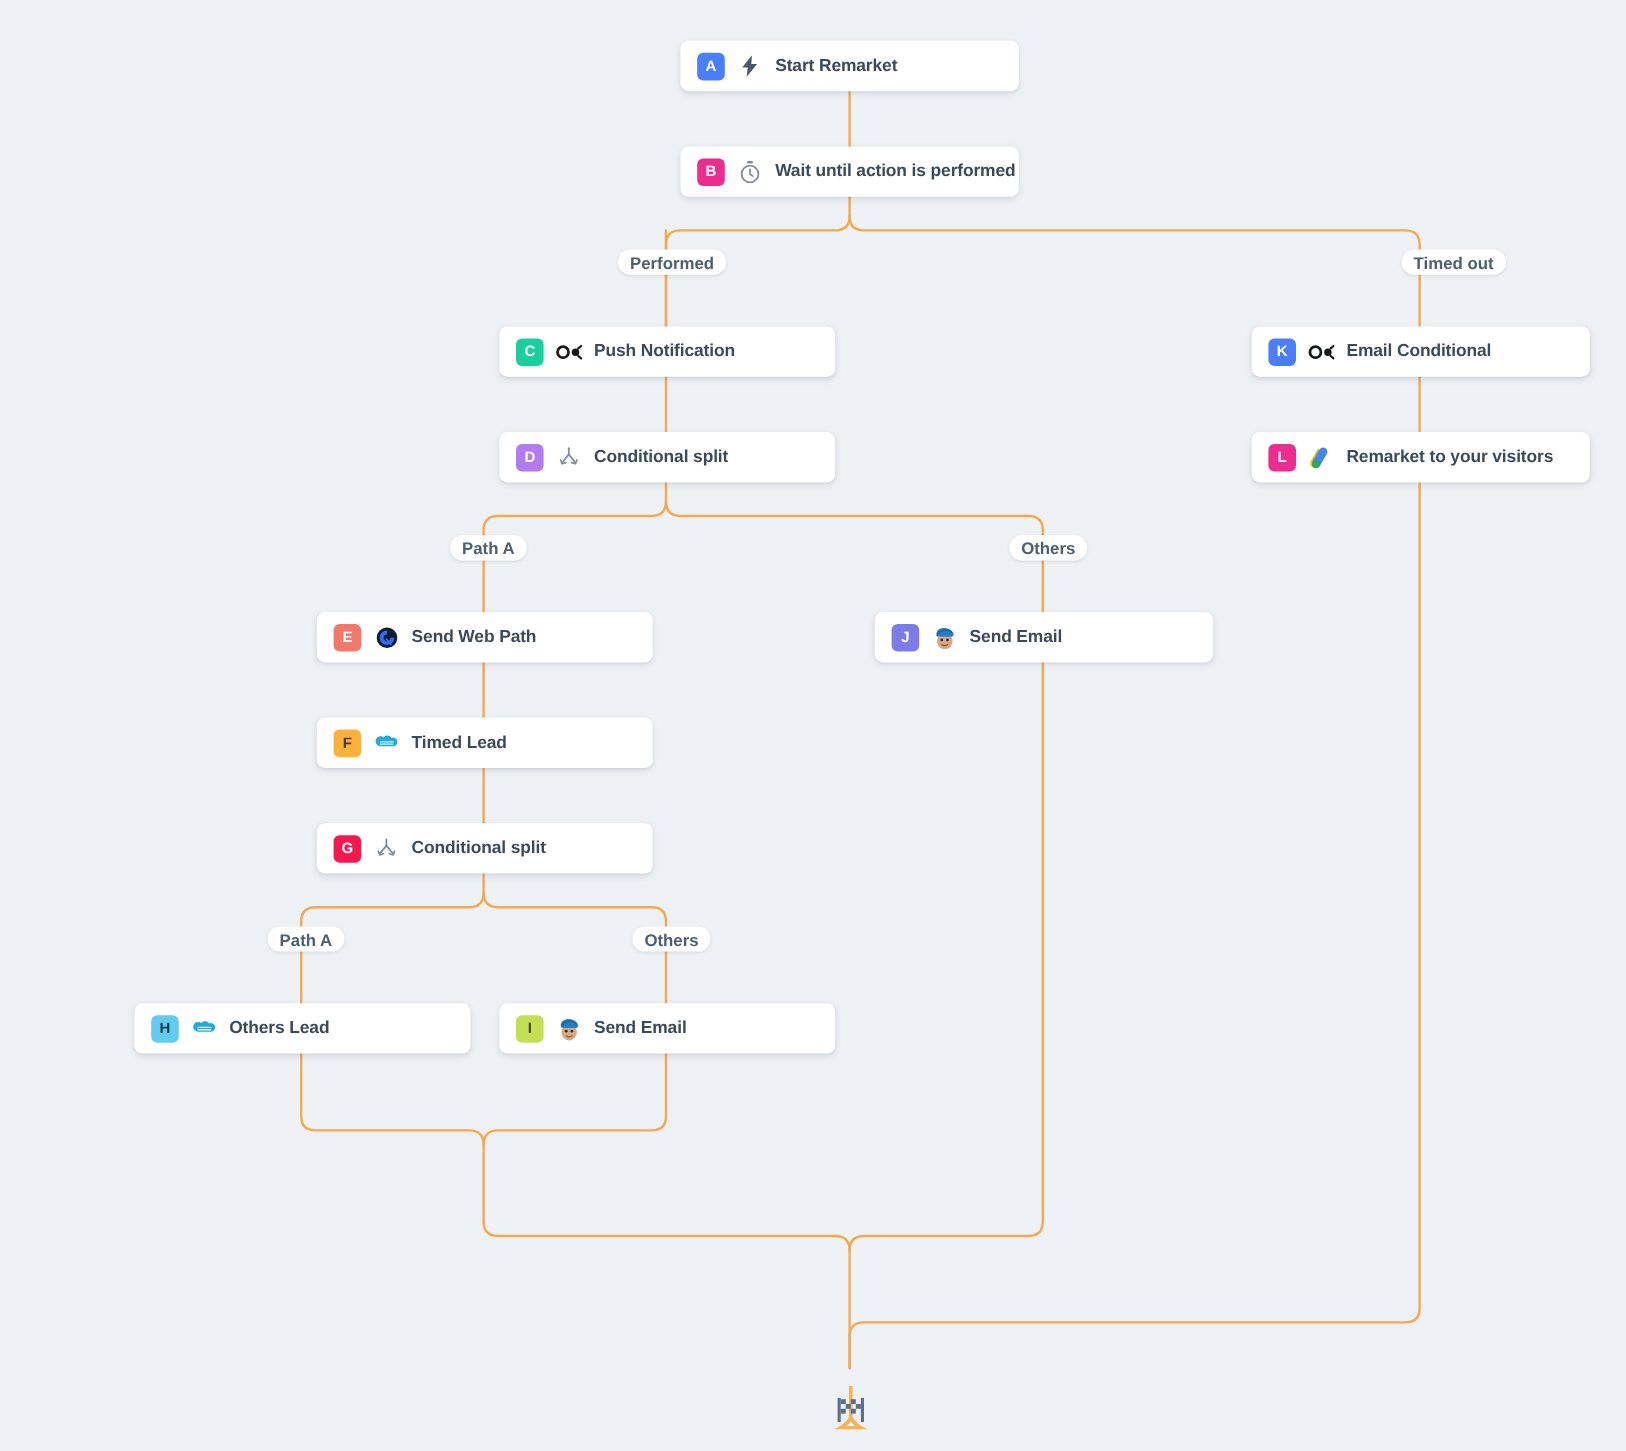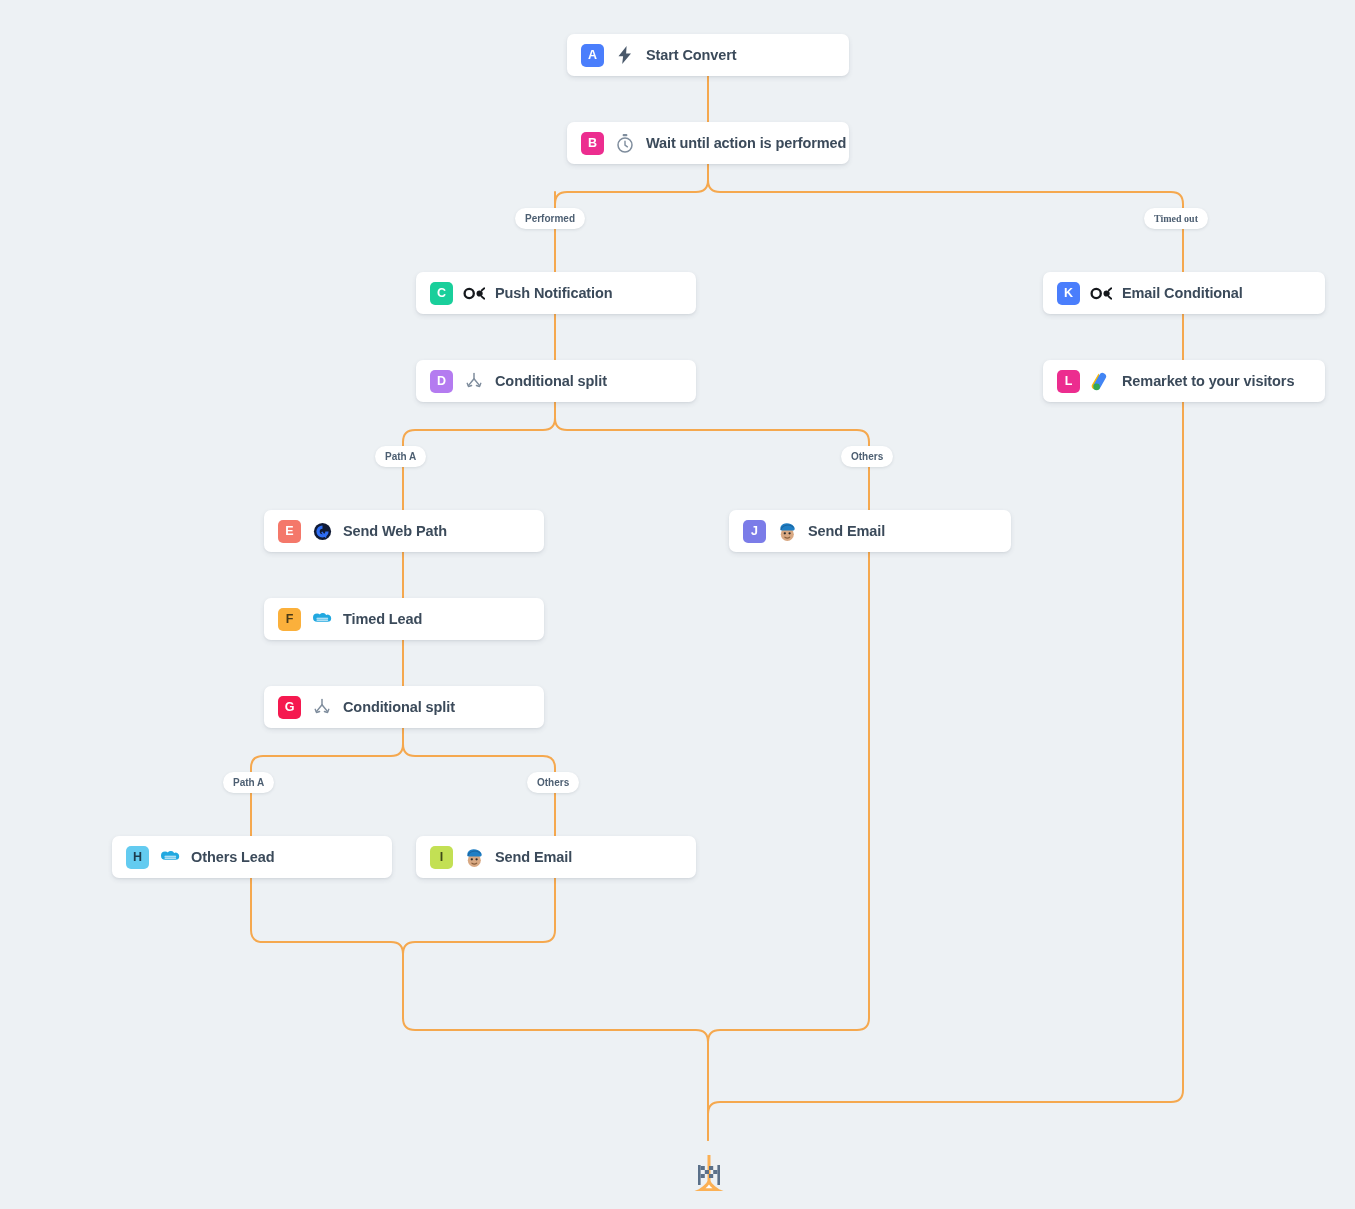--- a/index.html
+++ b/index.html
@@ -48,21 +48,21 @@
   }
 
   .pill {
     position: absolute;
     height: 21px;
     background: #ffffff;
     border-radius: 11px;
     box-shadow: 0 1px 3px rgba(45,62,80,.13);
     display: flex; align-items: center; justify-content: center;
     padding: 0 10px;
-    font-size: 10px; font-weight: bold;
+    font-size: 14px; font-weight: bold;
     color: #4d5f72;
     white-space: nowrap;
   }
 
   #finish { position: absolute; }
 </style>
 </head>
 <body>
 
 <div id="canvas">
@@ -103,21 +103,21 @@
   </svg>
 
   <div id="nodes">
       <div class="node" style="left: 567px; top: 34px; width: 282px;">
         <div class="badge" style="background: rgb(74, 126, 252); color: rgb(255, 255, 255);">A</div>
         <span class="ic">
           <svg width="16" height="18" viewBox="0 0 16 18">
             <path d="M9.6 0 1.5 10.2h4.6L5.2 18 14 7.4H9.1z" fill="#49586a"></path>
           </svg>
         </span>
-        <span class="label">Start Convert</span>
+        <span class="label">Start Remarket</span>
       </div>
       <div class="node" style="left: 567px; top: 122px; width: 282px;">
         <div class="badge" style="background: rgb(236, 45, 143); color: rgb(255, 255, 255);">B</div>
         <span class="ic">
           <svg width="18" height="19" viewBox="0 0 18 19">
             <rect x="6.6" y="0" width="4.8" height="2.3" rx="1" fill="#7f8d9d"></rect>
             <circle cx="9" cy="11" r="7" stroke="#7f8d9d" stroke-width="1.5" fill="none"></circle>
             <path d="M9 7.2v4l2.4 1.6" stroke="#7f8d9d" stroke-width="1.4" fill="none" stroke-linecap="round"></path>
           </svg>
         </span>
@@ -236,21 +236,21 @@
             <path d="M13.3 1.4a3.6 3.6 0 0 0-4.9 1.3L3.2 11.8a3.6 3.6 0 0 0 1.3 4.9 3.6 3.6 0 0 0 4.9-1.3l5.2-9.1a3.6 3.6 0 0 0-1.3-4.9z" fill="#4285f4"></path>
             <circle cx="5.6" cy="14.9" r="3.3" fill="#34a853"></circle>
           </svg>
         </span>
         <span class="label">Remarket to your visitors</span>
       </div>
     </div>
 
   <div id="pills">
       <div class="pill" style="left: 515px; top: 208px;">Performed</div>
-      <div class="pill" style="left: 1144px; top: 208px; font-family: Liberation Serif, serif;">Timed out</div>
+      <div class="pill" style="left: 1168px; top: 208px;">Timed out</div>
       <div class="pill" style="left: 375px; top: 446px;">Path A</div>
       <div class="pill" style="left: 841px; top: 446px;">Others</div>
       <div class="pill" style="left: 223px; top: 772px;">Path A</div>
       <div class="pill" style="left: 527px; top: 772px;">Others</div>
     </div>
 
   <div id="finish" style="left: 688px; top: 1155px;"><svg width="42" height="42" viewBox="0 0 42 42">
         <path d="M21 0v30" stroke="#fbb054" stroke-width="3" stroke-linecap="round"></path>
         <path d="M21 24c3.5 6 8.5 10 14.5 12h-29C12.5 34 17.5 30 21 24z" fill="#fbb054"></path>
         <path d="M21 29.5c.9 1.5 2.1 2.8 3.5 3.8h-7c1.4-1 2.6-2.3 3.5-3.8z" fill="#ffffff"></path>

